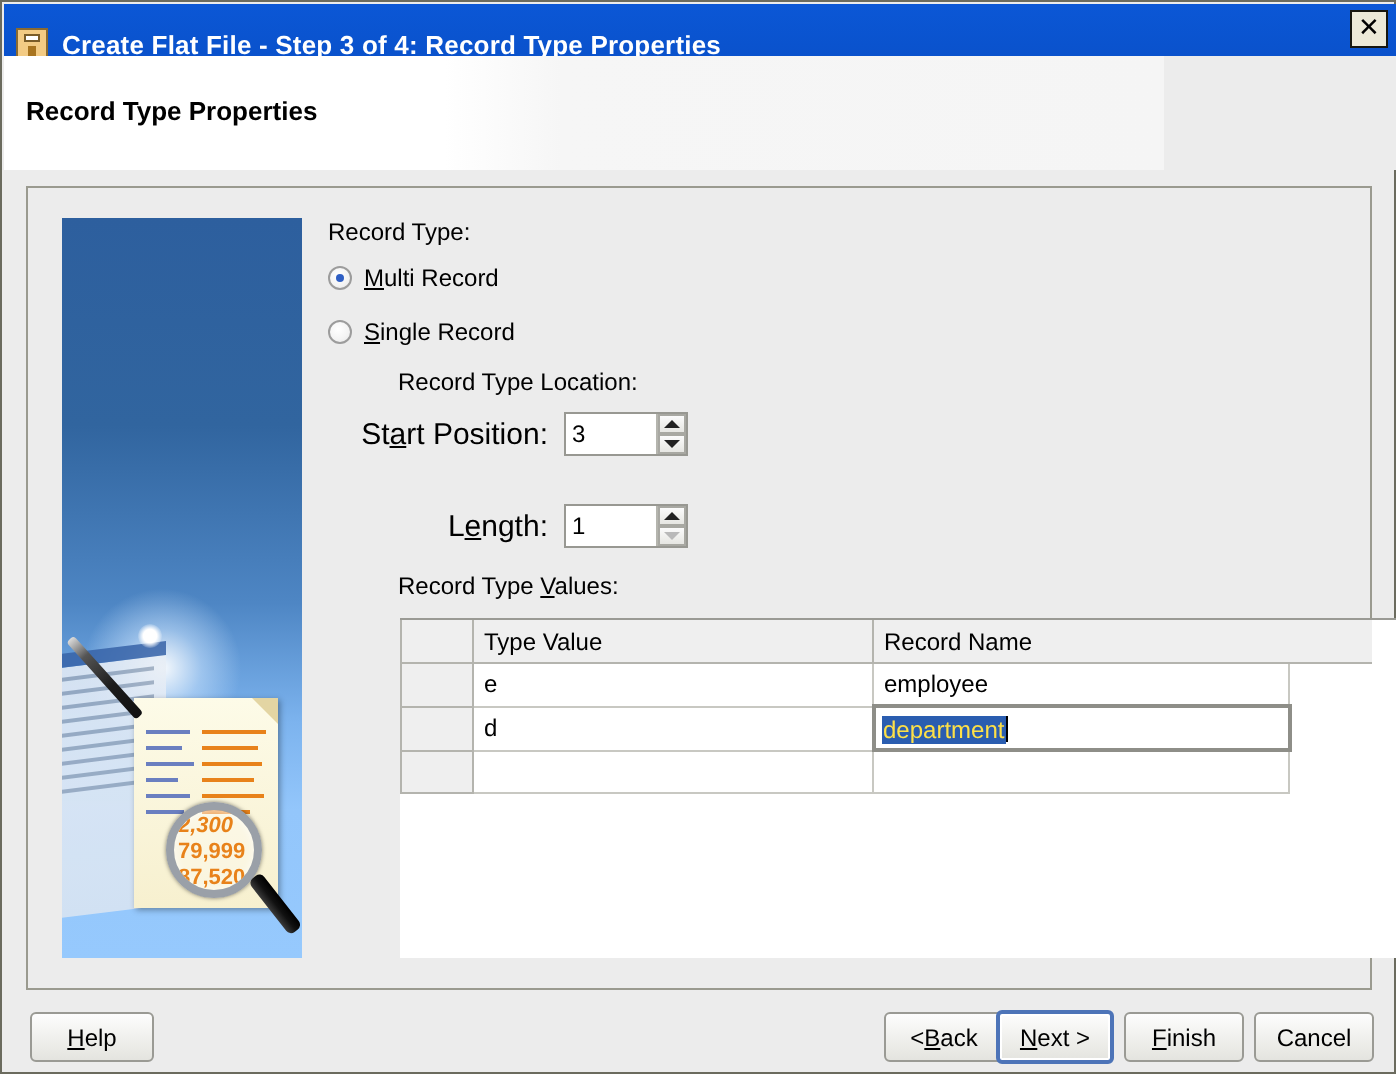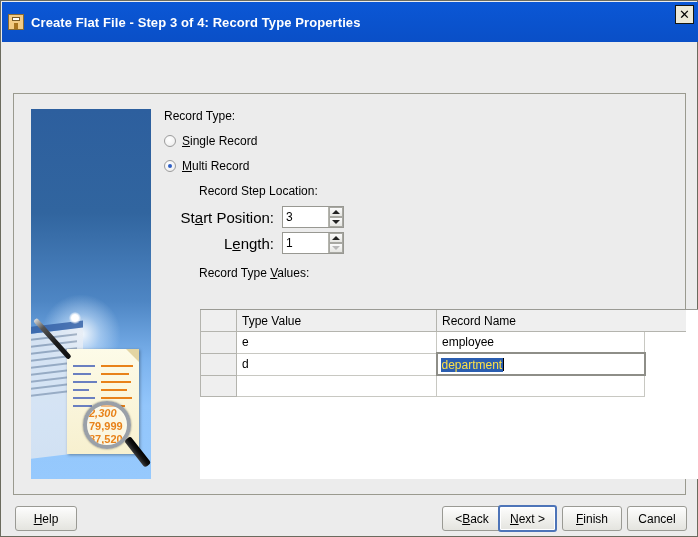--- a/index.html
+++ b/index.html
@@ -403,20 +403,24 @@
 <body>
 
 <div class="window">
 
   <div class="titlebar">
     <div class="title-icon"></div>
     <div class="title-text">Create Flat File - Step 3 of 4: Record Type Properties</div>
     <div class="title-close">✕</div>
   </div>
 
+  <div class="header">
+    <div class="header-grad"></div>
+    <div class="header-title">Record Type Properties</div>
+  </div>
 
   <div class="content-panel">
 
     <div class="side-image">
       <div class="si-glow"></div>
       <div class="si-paper-back">
         <i></i>
           <i></i>
           <i></i>
           <i></i>
@@ -448,48 +452,48 @@
         <span style="top:15px;">79,999</span>
         <span style="top:28px;">87,520</span>
       </div>
       <div class="si-handle"></div>
     </div>
 
     <div class="form">
 
       <div class="lbl">Record Type:</div>
 
+      <div class="row-radio" style="margin-top:7px;">
+        <span class="radio sel"></span>
+        <span class="lbl"><span class="u">M</span><span>ulti Record</span></span>
+      </div>
+
       <div class="row-radio" style="margin-top:9px;">
         <span class="radio"></span>
         <span class="lbl"><span class="u">S</span><span>ingle Record</span></span>
       </div>
 
-      <div class="row-radio" style="margin-top:7px;">
-        <span class="radio sel"></span>
-        <span class="lbl"><span class="u">M</span><span>ulti Record</span></span>
-      </div>
-
-      <div class="lbl" style="margin:9px 0 0 35px;">Record Step Location:</div>
+      <div class="lbl" style="margin:9px 0 0 35px;">Record Type Location:</div>
 
       <div class="spin-row" style="margin-top:8px;">
         <span class="spin-label lbl"><span>St</span><span class="u">a</span><span>rt Position:</span></span>
         <span class="spinner">
           <input type="text" value="3" style="">
           <span class="spin-btns">
             <span class="spin-btn">
                 <i class="arrow-up"></i>
               </span>
             <span class="spin-btn">
                 <i class="arrow-dn"></i>
               </span>
           </span>
         </span>
       </div>
 
-      <div class="spin-row" style="margin-top:4px;align-items:center;">
+      <div class="spin-row" style="margin-top:24px;align-items:center;">
         <span class="spin-label lbl"><span>L</span><span class="u">e</span><span>ngth:</span></span>
         <span class="spinner">
           <input type="text" value="1" style="">
           <span class="spin-btns">
             <span class="spin-btn">
                 <i class="arrow-up"></i>
               </span>
             <span class="spin-btn">
                 <i class="arrow-dn dis"></i>
               </span>

